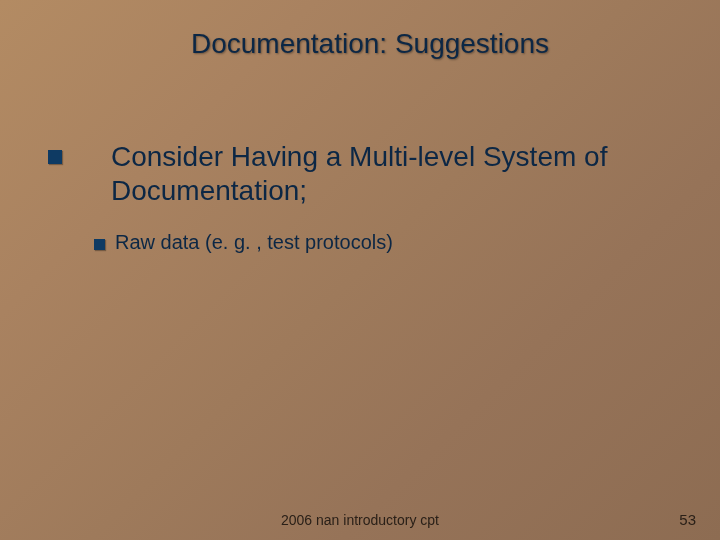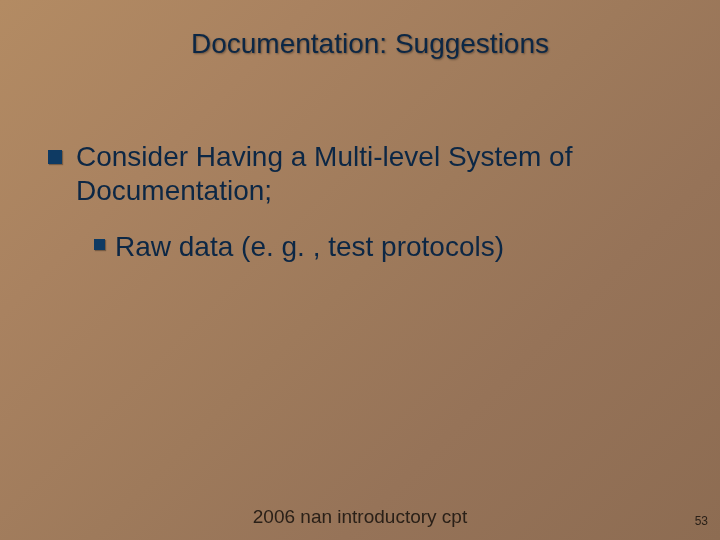--- a/index.html
+++ b/index.html
@@ -38,20 +38,21 @@
     position: absolute;
     top: 140px;
     left: 48px;
     right: 40px;
     color: #0c2745;
   }
   .lvl1 {
     display: flex;
     align-items: flex-start;
     margin-bottom: 22px;
+    gap: 35px;
   }
   .lvl1 .bullet {
     flex: 0 0 auto;
     width: 14px;
     height: 14px;
     background: #0e3a63;
     margin-top: 10px;
     margin-right: 14px;
     box-shadow: 1px 1px 1px rgba(0,0,0,0.3);
   }
@@ -71,37 +72,37 @@
   .lvl2 .bullet {
     flex: 0 0 auto;
     width: 11px;
     height: 11px;
     background: #0e3a63;
     margin-top: 9px;
     margin-right: 10px;
     box-shadow: 1px 1px 1px rgba(0,0,0,0.3);
   }
   .lvl2 .text {
-    font-size: 28px;
+    font-size: 20px;
     line-height: 1.24;
   }
   .footer-center {
     position: absolute;
     left: 0;
     right: 0;
     bottom: 12px;
     text-align: center;
-    font-size: 19px;
+    font-size: 14px;
     color: #2a2018;
   }
   .footer-right {
     position: absolute;
-    right: 12px;
+    right: 24px;
     bottom: 12px;
-    font-size: 12px;
+    font-size: 15px;
     color: #2a2018;
   }
 </style>
 </head>
 <body>
 
 <div class="slide">
 
   <div class="title">Documentation: Suggestions</div>
 

